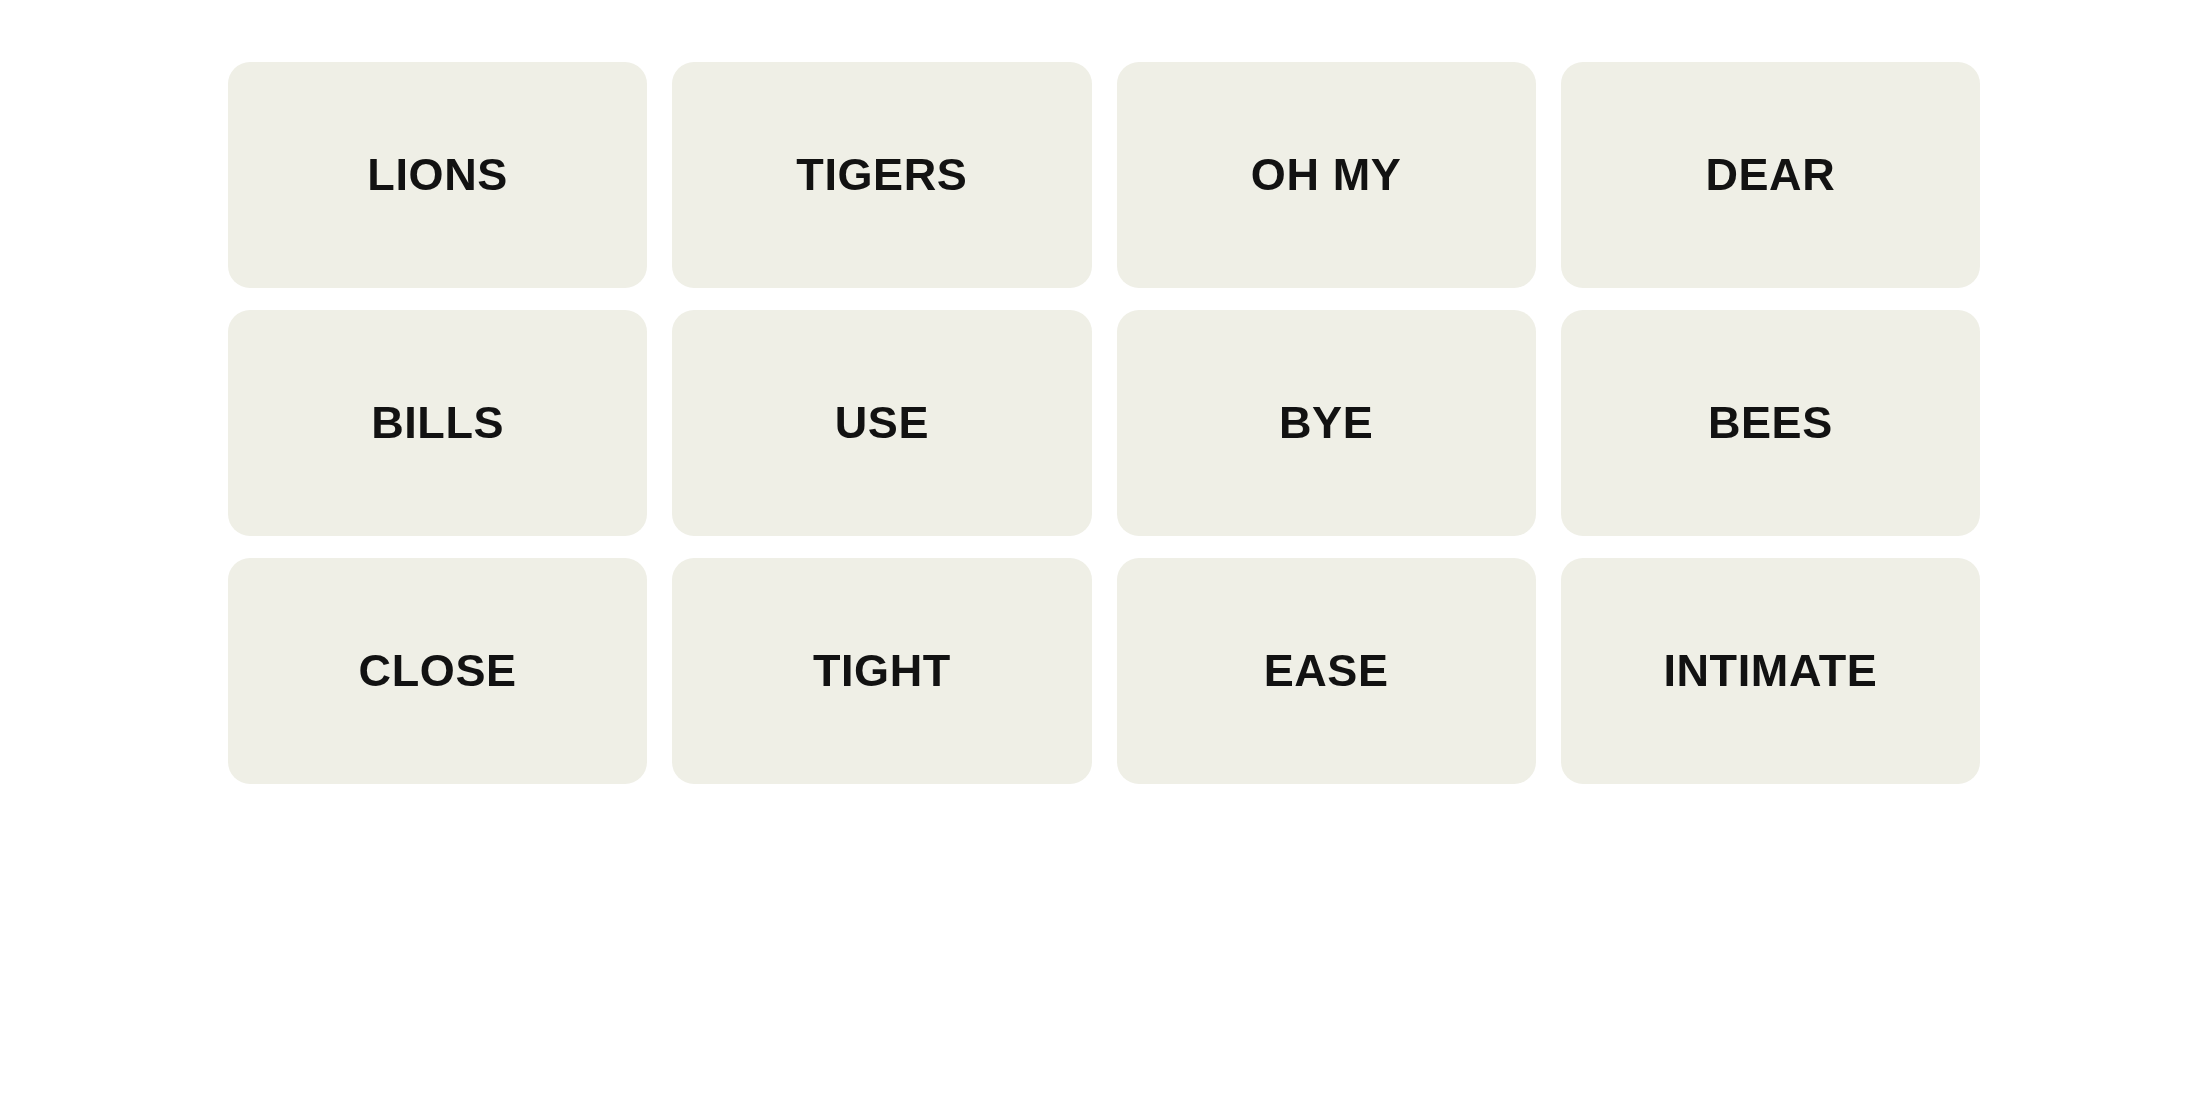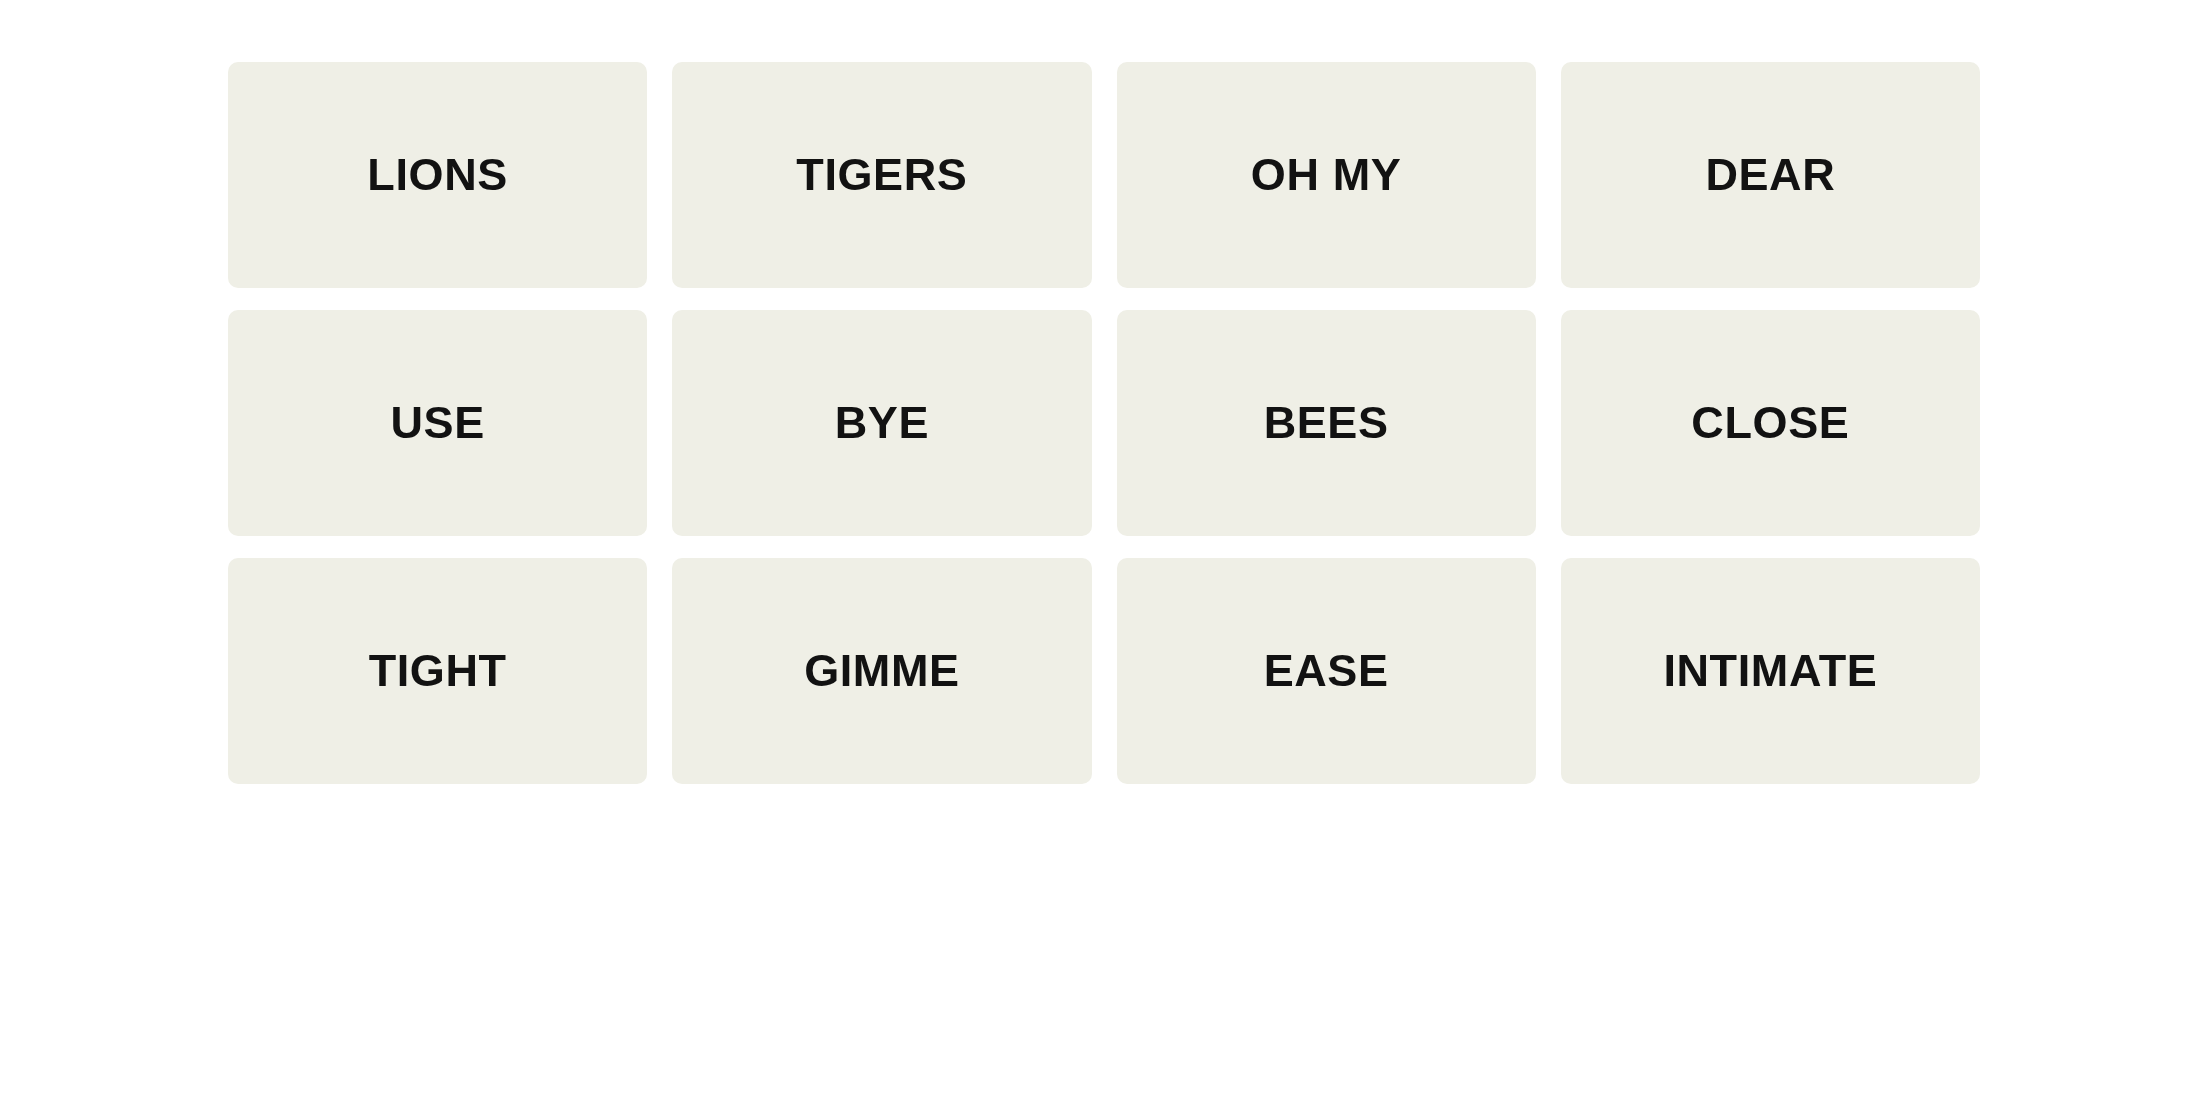--- a/index.html
+++ b/index.html
@@ -24,21 +24,21 @@
     display: grid;
     grid-template-columns: repeat(4, 1fr);
     grid-template-rows: repeat(4, 1fr);
     column-gap: 25px;
     row-gap: 22px;
     box-sizing: border-box;
   }
 
   .tile {
     background: #efefe6;
-    border-radius: 10px;
+    border-radius: 22px;
     display: flex;
     align-items: center;
     justify-content: center;
     text-align: center;
     box-sizing: border-box;
     padding: 6px 10px;
     user-select: none;
     cursor: pointer;
   }
 
@@ -65,39 +65,39 @@
     <span class="tile-label">TIGERS</span>
   </div>
   <div class="tile">
     <span class="tile-label">OH MY</span>
   </div>
 
   <div class="tile">
     <span class="tile-label">DEAR</span>
   </div>
   <div class="tile">
+    <span class="tile-label">BILLS</span>
+  </div>
+  <div class="tile">
     <span class="tile-label">USE</span>
   </div>
 
   <div class="tile">
     <span class="tile-label">BYE</span>
   </div>
   <div class="tile">
     <span class="tile-label">BEES</span>
   </div>
   <div class="tile">
     <span class="tile-label">CLOSE</span>
   </div>
 
   <div class="tile">
     <span class="tile-label">TIGHT</span>
   </div>
   <div class="tile">
-    <span class="tile-label">GIMME</span>
-  </div>
-  <div class="tile">
     <span class="tile-label">EASE</span>
   </div>
   <div class="tile">
     <span class="tile-label">INTIMATE</span>
   </div>
 
 </div>
 
 </body></html>

